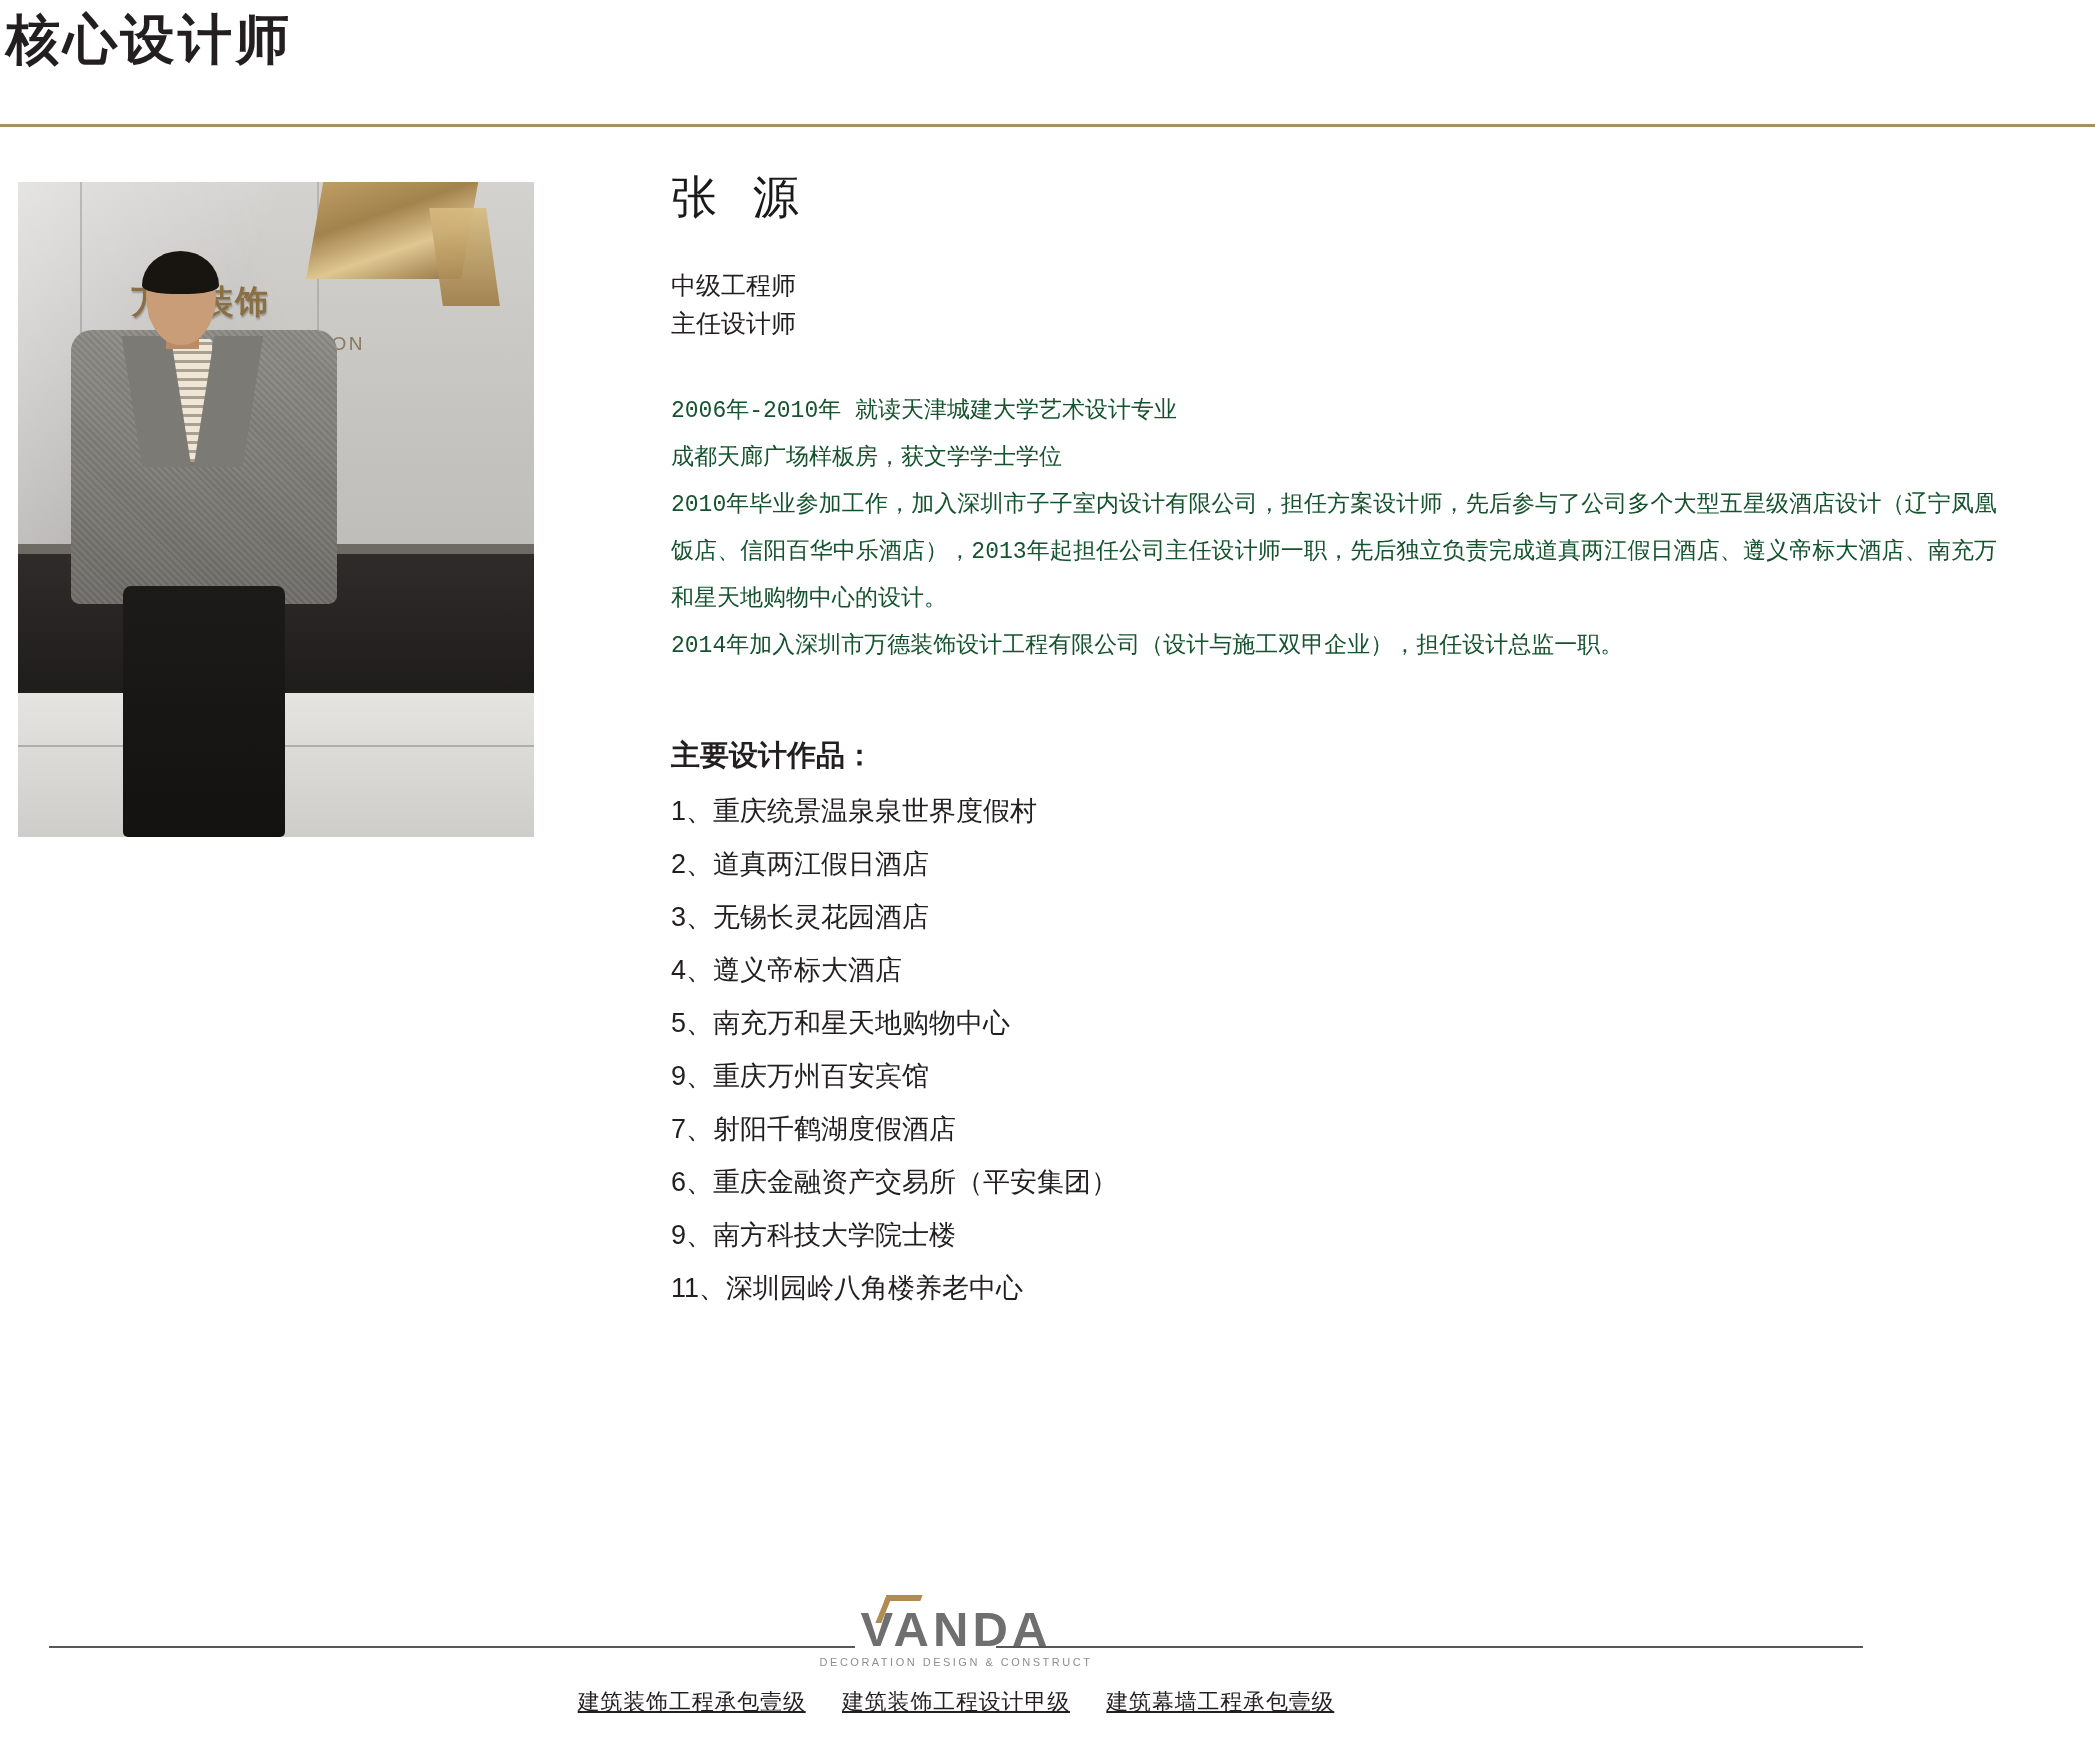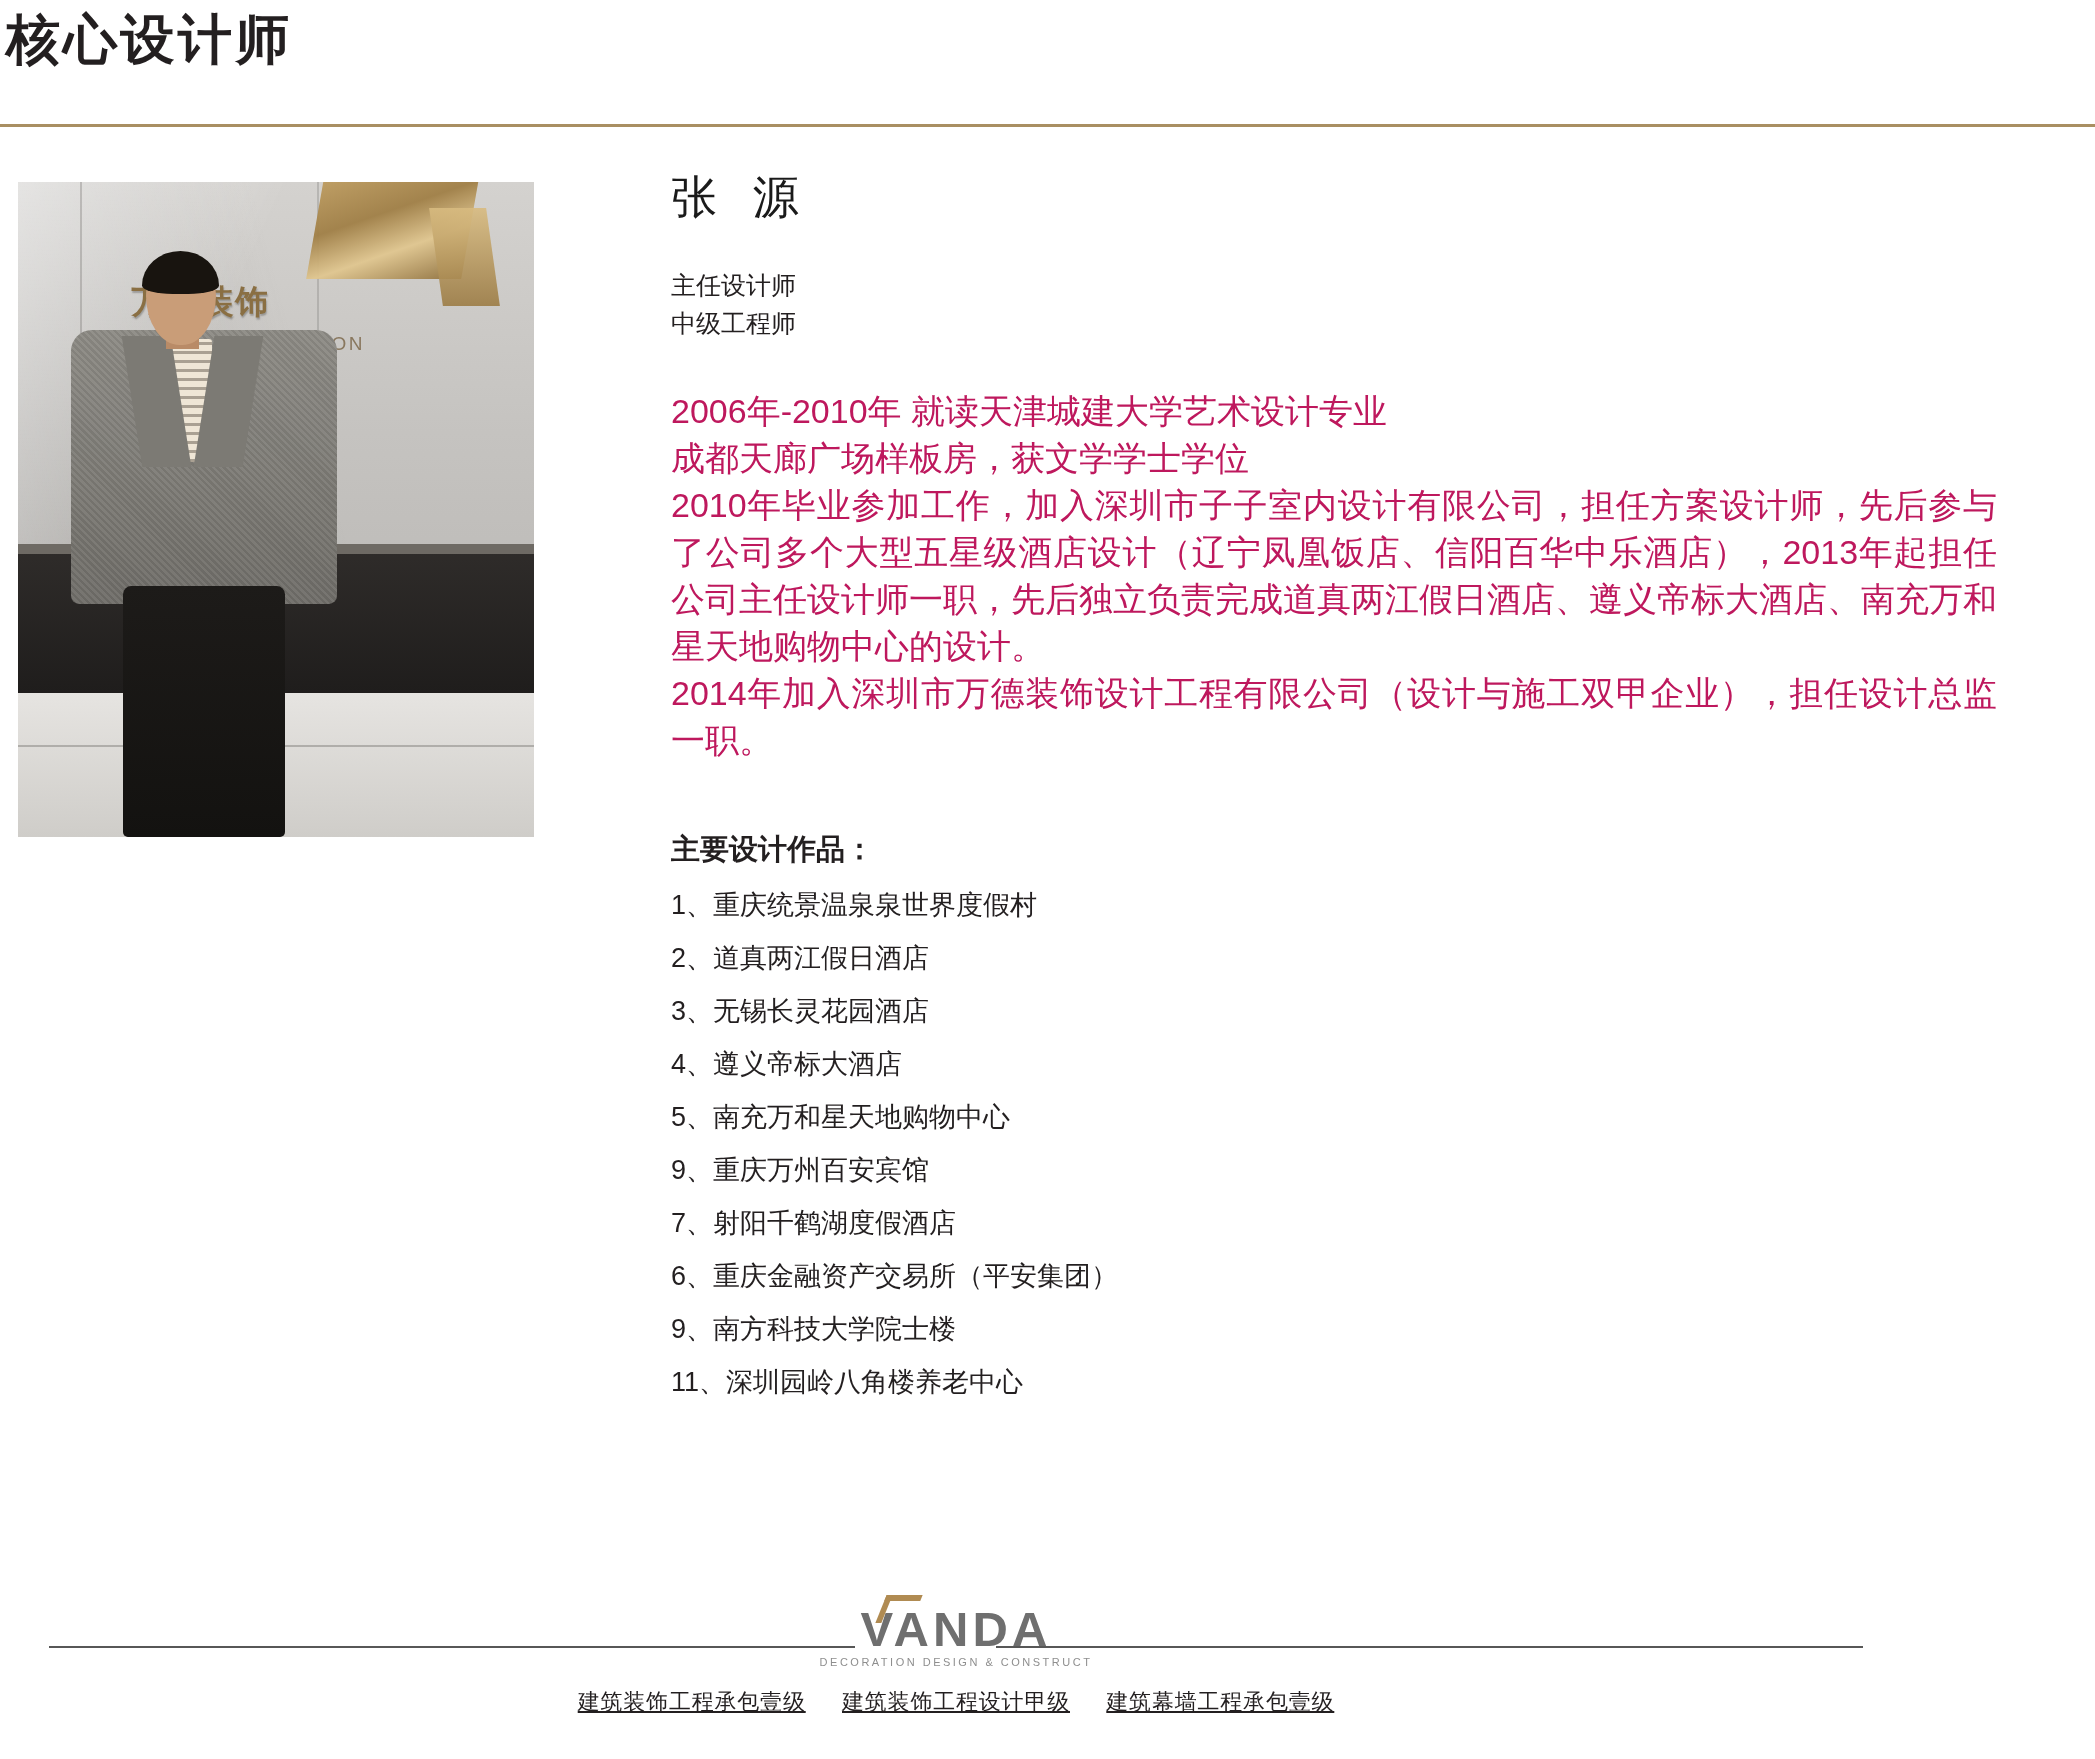--- a/index.html
+++ b/index.html
@@ -216,24 +216,25 @@
   .title-line {
     font-size: 25px;
     line-height: 38px;
     color: #231f20;
   }
   .bio {
     margin-top: 46px;
   }
   .bio p {
     margin: 0;
-    font-size: 34px;
+    font-size: 23px;
     line-height: 47px;
-    color: #be185d;
+    color: #14532d;
     text-align: justify;
+    font-family: Liberation Mono, monospace;
   }
   .works-title {
     margin-top: 59px;
     font-size: 29px;
     font-weight: bold;
     color: #231f20;
     line-height: 52px;
   }
   .works-list {
     list-style: none;
@@ -339,22 +340,22 @@
       <div class="p-hair"></div>
       <div class="p-pants"></div>
     </div>
   </div>
 </div>
 
 <div class="content">
   <h1 class="designer-name">张 源</h1>
 
   <div class="titles">
+    <div class="title-line">中级工程师</div>
     <div class="title-line">主任设计师</div>
-    <div class="title-line">中级工程师</div>
   </div>
 
   <div class="bio">
     <p>2006年-2010年 就读天津城建大学艺术设计专业</p>
     <p>成都天廊广场样板房，获文学学士学位</p>
     <p>2010年毕业参加工作，加入深圳市子子室内设计有限公司，担任方案设计师，先后参与了公司多个大型五星级酒店设计（辽宁凤凰饭店、信阳百华中乐酒店），2013年起担任公司主任设计师一职，先后独立负责完成道真两江假日酒店、遵义帝标大酒店、南充万和星天地购物中心的设计。</p>
     <p>2014年加入深圳市万德装饰设计工程有限公司（设计与施工双甲企业），担任设计总监一职。</p>
   </div>
 
   <div class="works-title">主要设计作品：</div>

